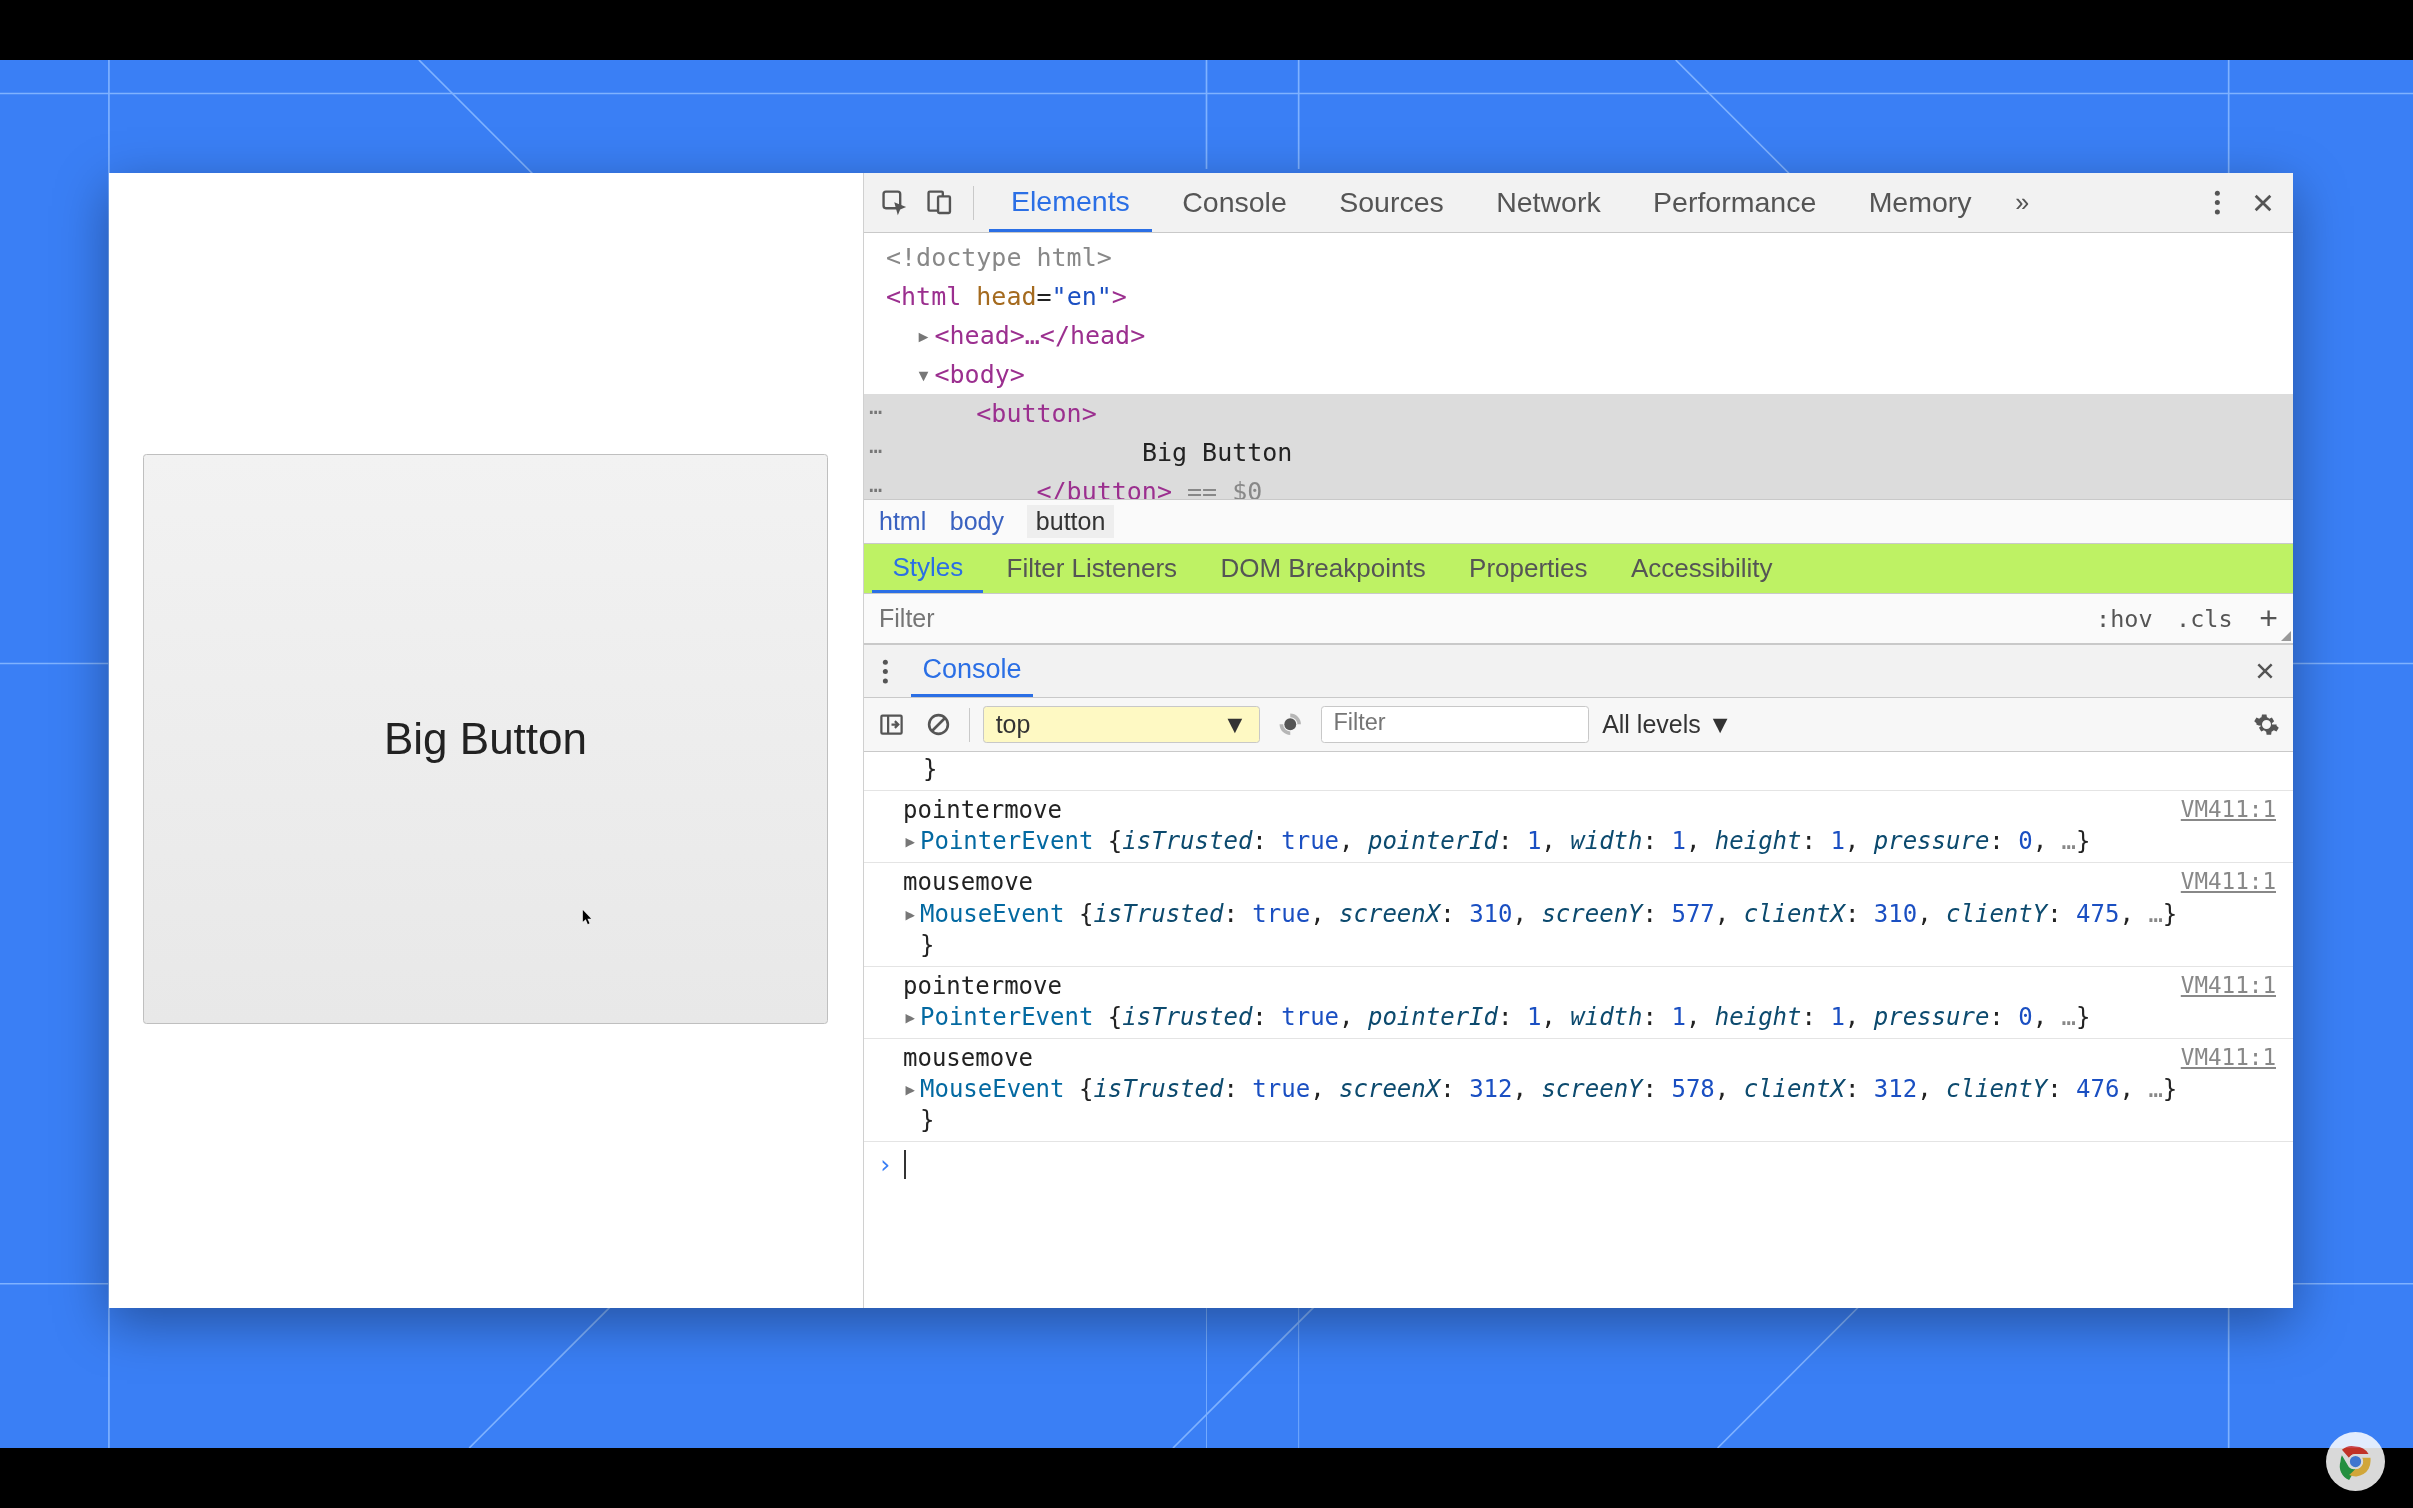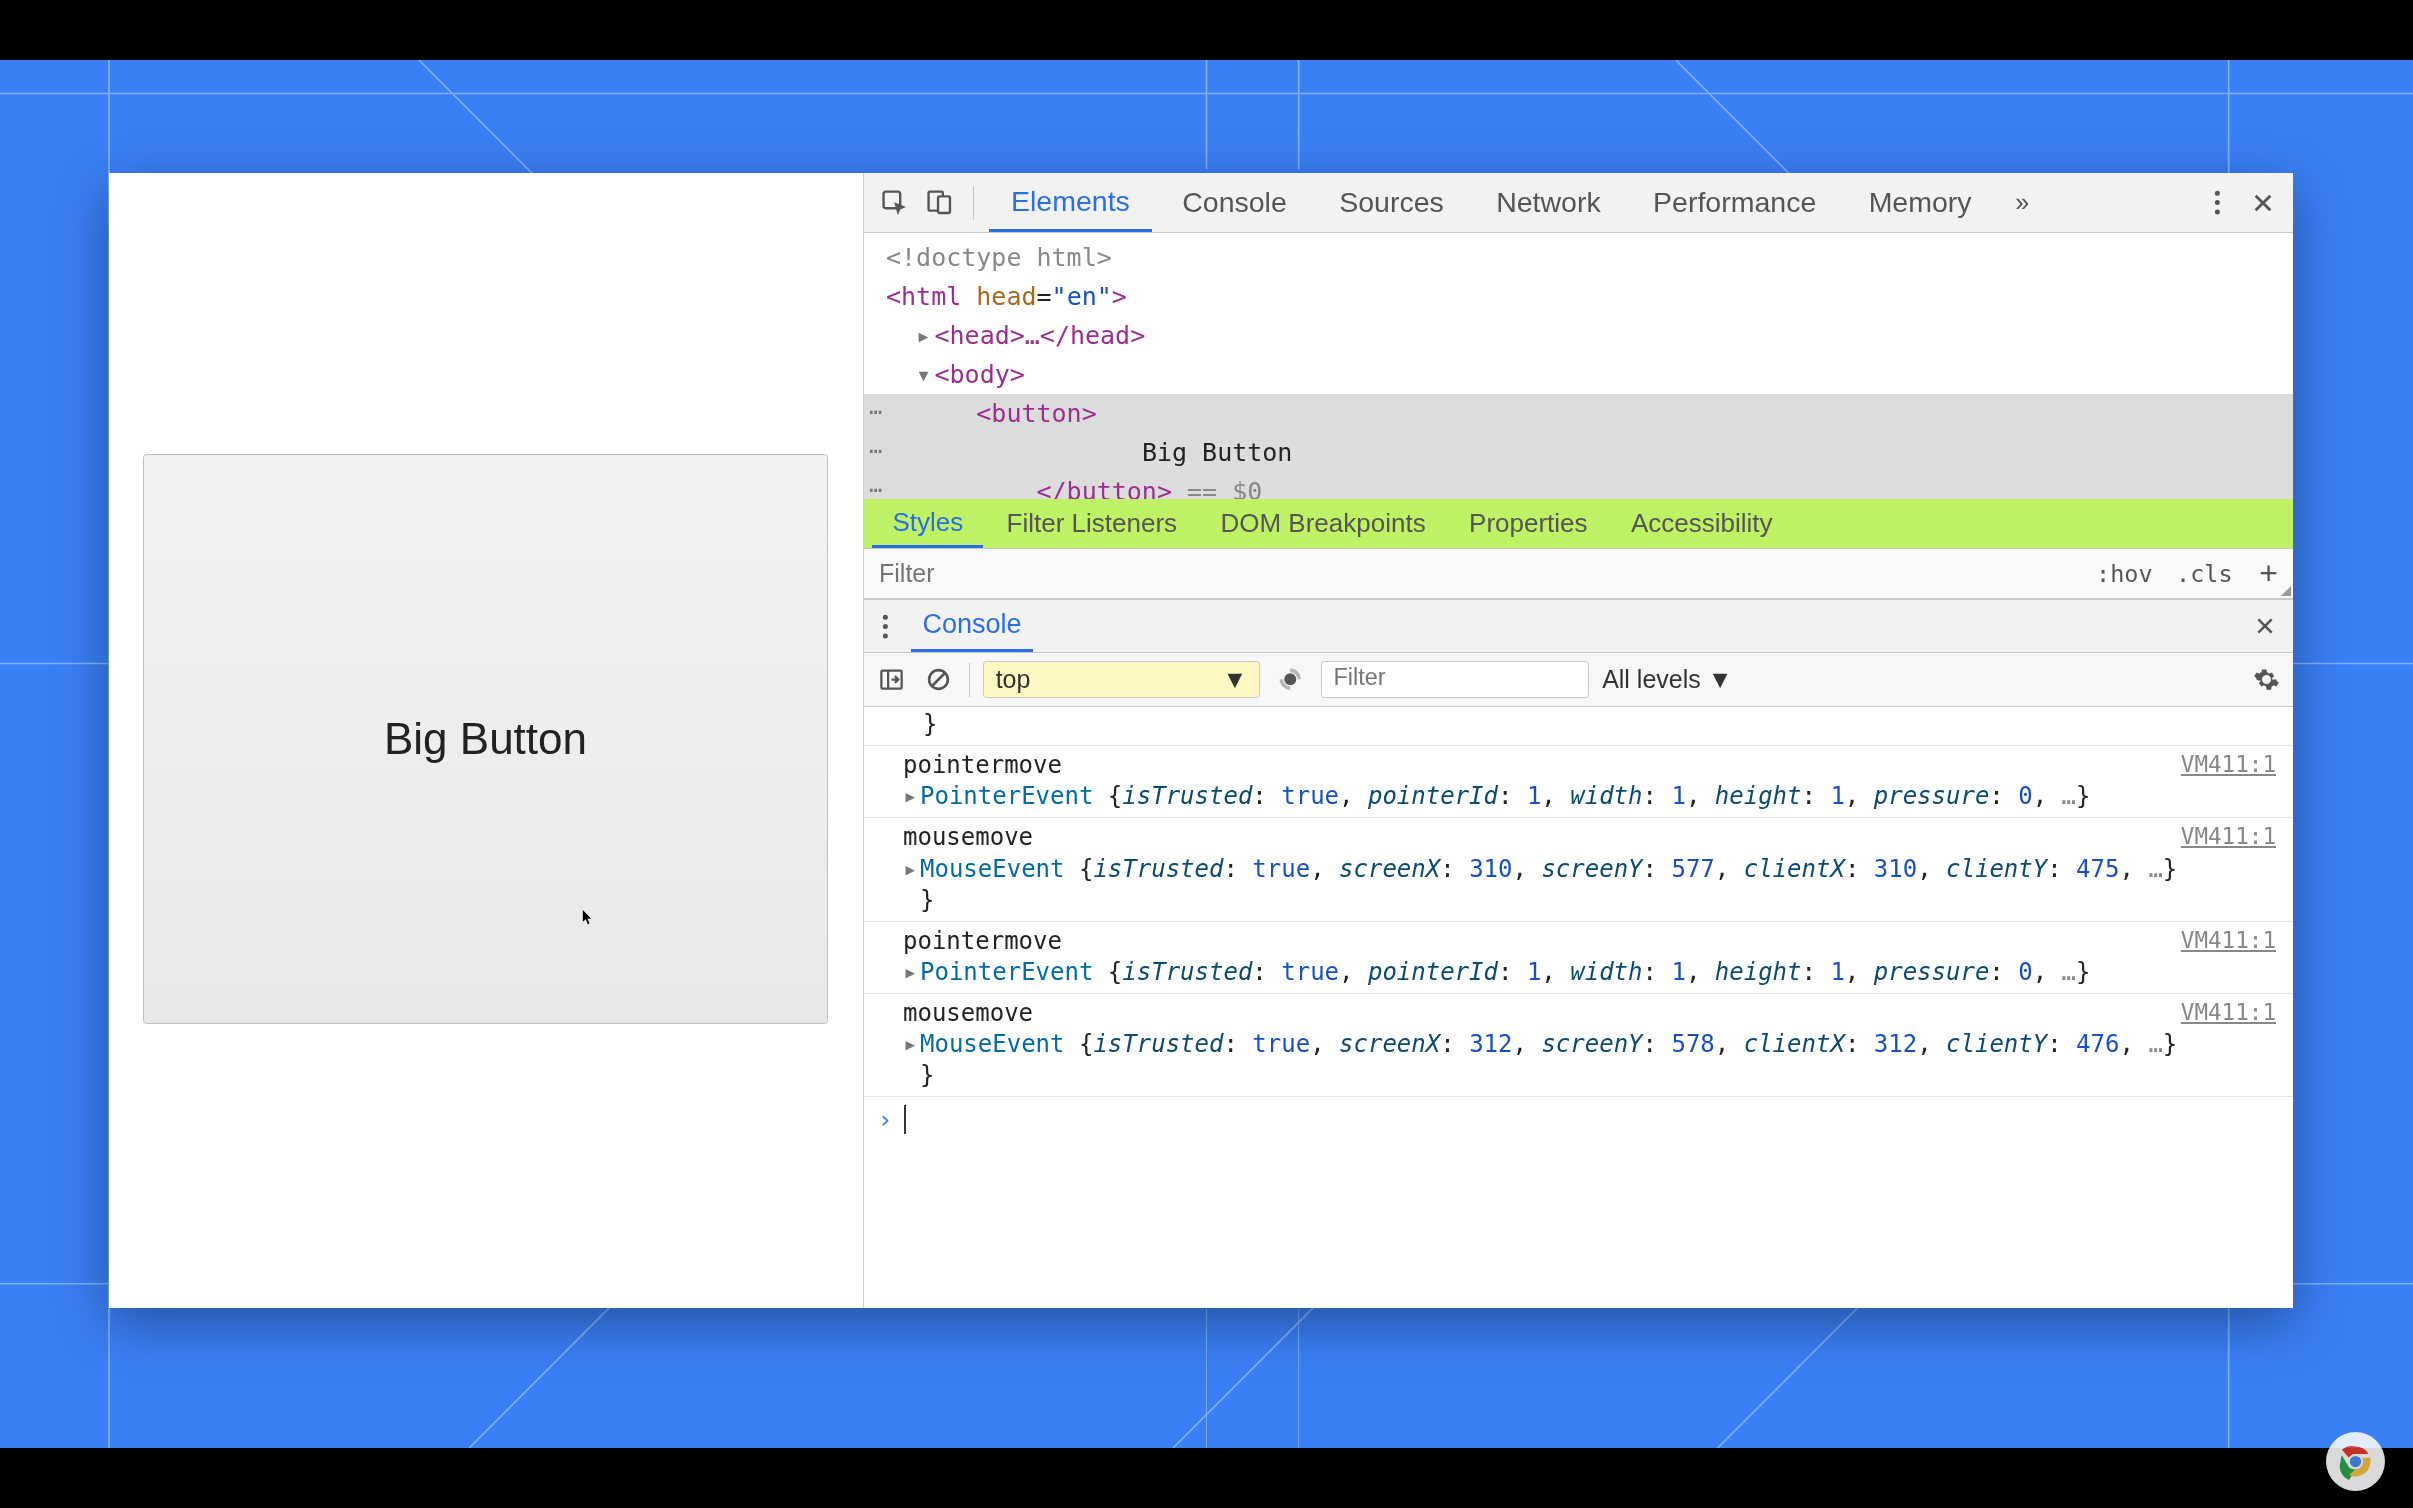--- a/index.html
+++ b/index.html
@@ -345,20 +345,25 @@
           <div class="row"><span class="tok-cm">&lt;!doctype html&gt;</span></div>
           <div class="row"><span class="tok-br">&lt;html </span><span class="tok-attr">head</span><span class="tok-txt">=</span><span class="tok-str">"en"</span><span class="tok-br">&gt;</span></div>
           <div class="row">  <span class="caret">▸</span><span class="tok-br">&lt;head&gt;…&lt;/head&gt;</span></div>
           <div class="row">  <span class="caret">▾</span><span class="tok-br">&lt;body&gt;</span></div>
           <div class="row sel">      <span class="tok-br">&lt;button&gt;</span></div>
           <div class="row sel" style="background:#dcdcdc;">                 <span class="tok-txt">Big Button</span></div>
           <div class="row sel" style="background:#dcdcdc;">          <span class="tok-br">&lt;/button&gt;</span><span class="tok-var"> == $0</span></div>
 
         </div>
 
+        <div class="bc">
+          <span>html</span>
+          <span>body</span>
+          <span>button</span>
+        </div>
 
         <div class="subtabs">
           <span class="tab active">Styles</span>
           <span class="tab">Filter Listeners</span>
           <span class="tab">DOM Breakpoints</span>
           <span class="tab">Properties</span>
           <span class="tab">Accessibility</span>
         </div>
 
         <div class="filter-row">

